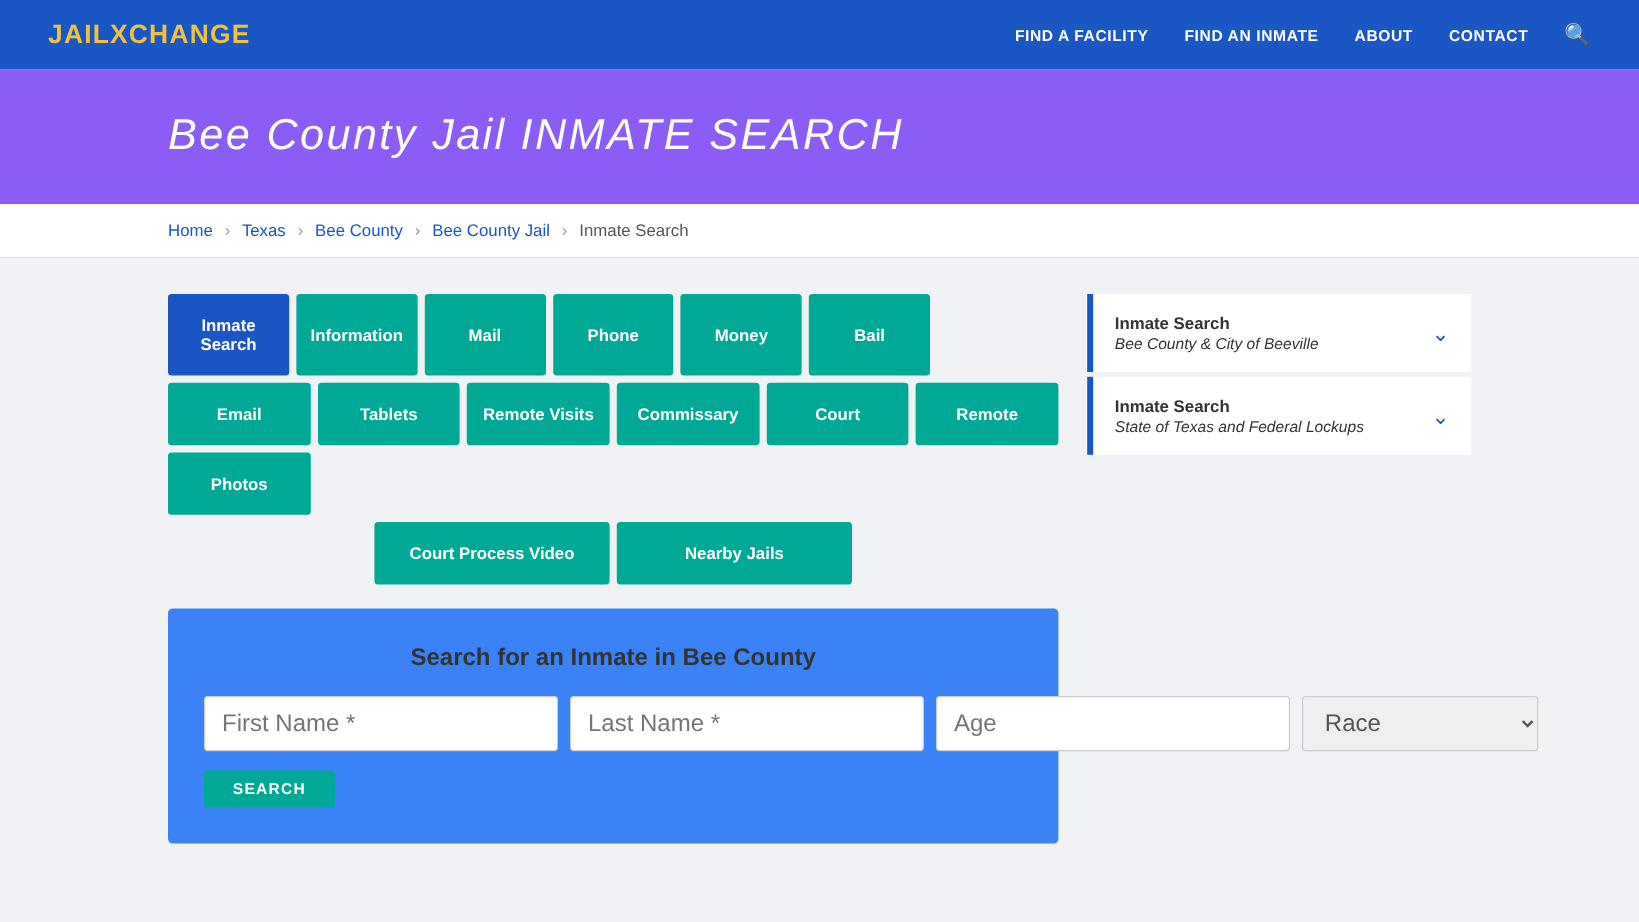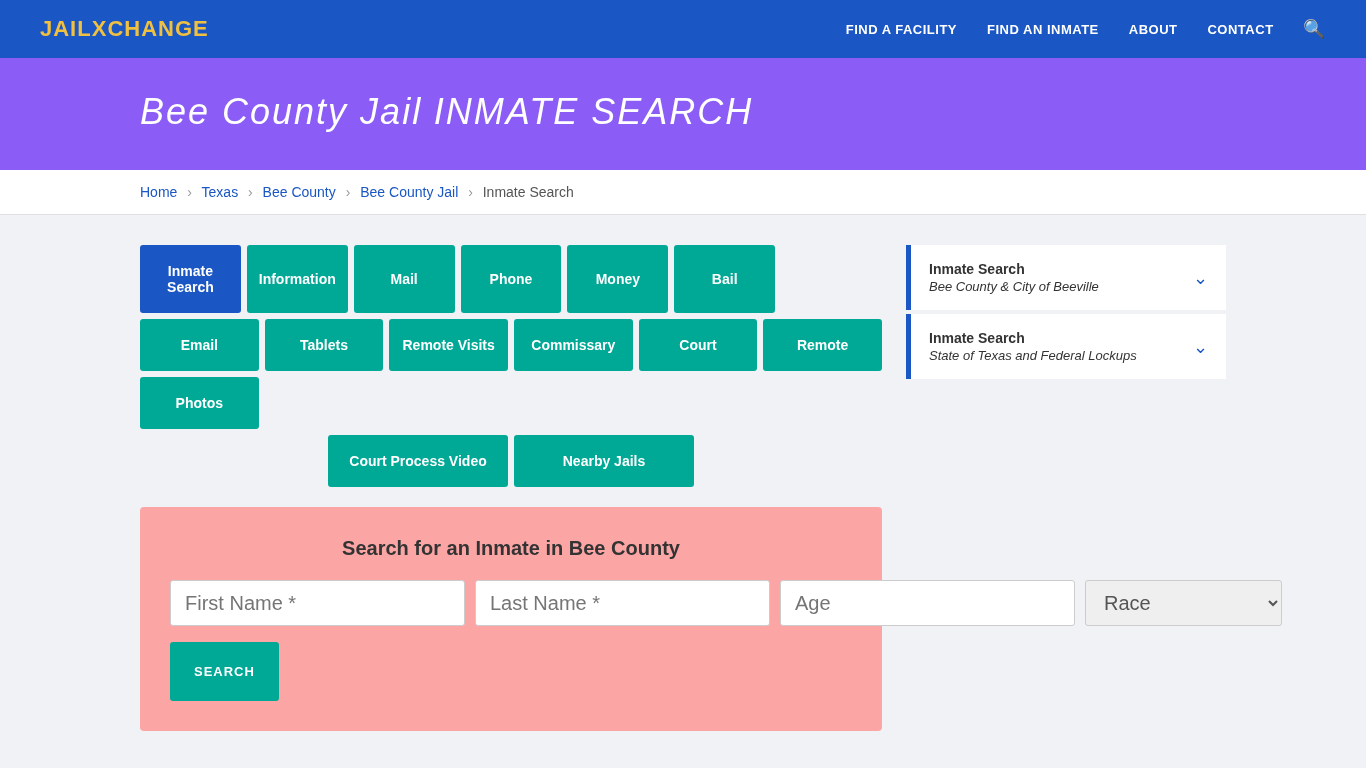--- a/index.html
+++ b/index.html
@@ -109,26 +109,26 @@
       gap: 6px;
       margin-bottom: 6px;
     }
     .tabs-row3 {
       display: flex;
       justify-content: center;
       gap: 6px;
       margin-bottom: 6px;
     }
     .tabs-row3 .tab-btn {
-      width: 180px;
+      width: 196px;
     }
 
     
     .search-box {
-      background: #fca5a5;
+      background: #3b82f6;
       border-radius: 4px;
       padding: 30px 30px 30px;
       margin-top: 20px;
     }
     .search-box h2 {
       font-size: 20px;
       font-weight: 700;
       text-align: center;
       margin-bottom: 20px;
     }
@@ -143,21 +143,21 @@
       border: 1px solid #ccc;
       border-radius: 3px;
       font-size: 20px;
       color: #555;
     }
     .search-fields select { flex: 1.2; }
     .search-btn {
       background: #00a896;
       color: #fff;
       border: none;
-      padding: 22px 24px;
+      padding: 8px 24px;
       font-size: 13px;
       font-weight: 700;
       letter-spacing: 1px;
       border-radius: 3px;
       cursor: pointer;
     }
 
     
     .sidebar {
       width: 320px;

